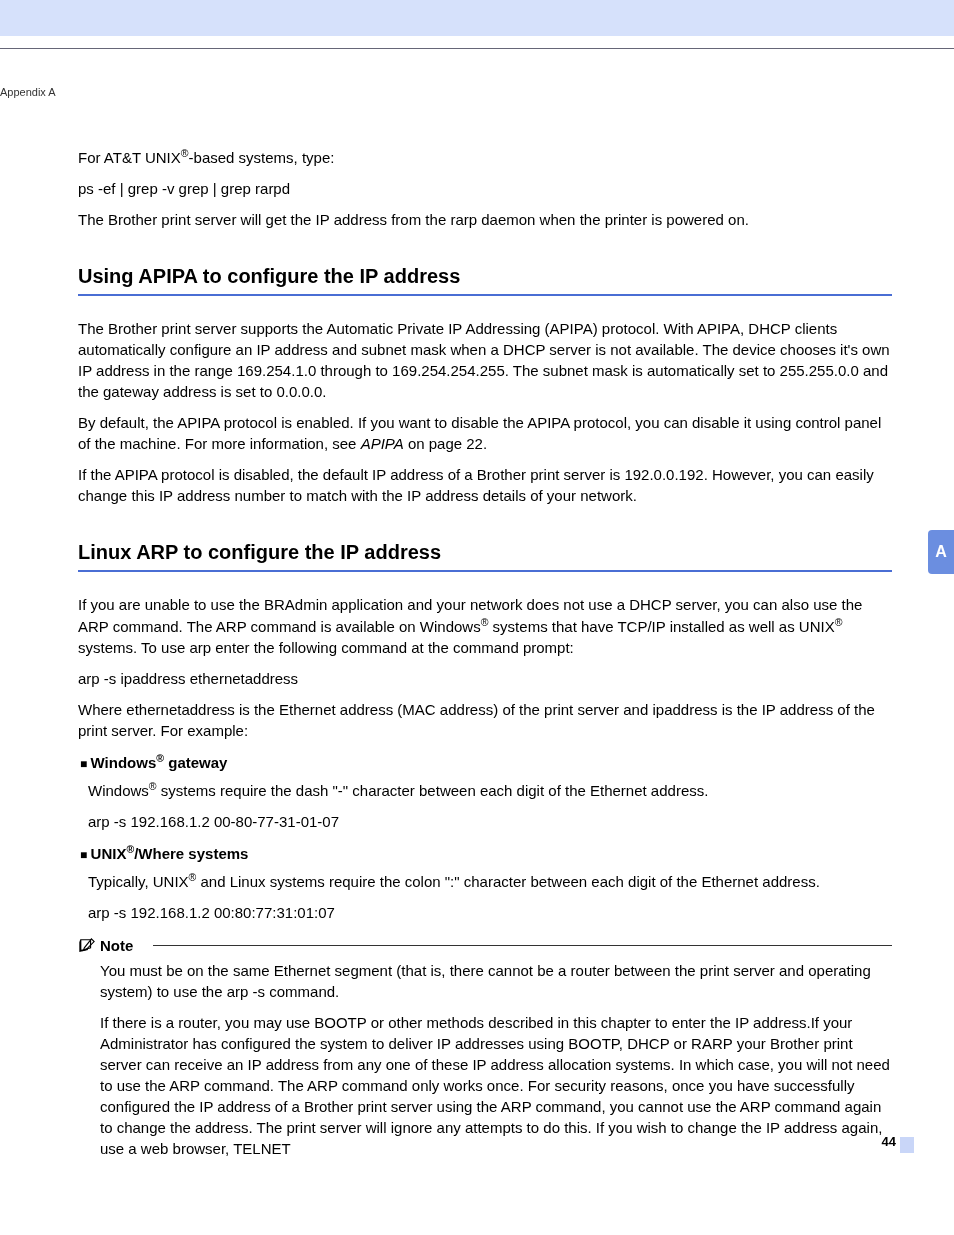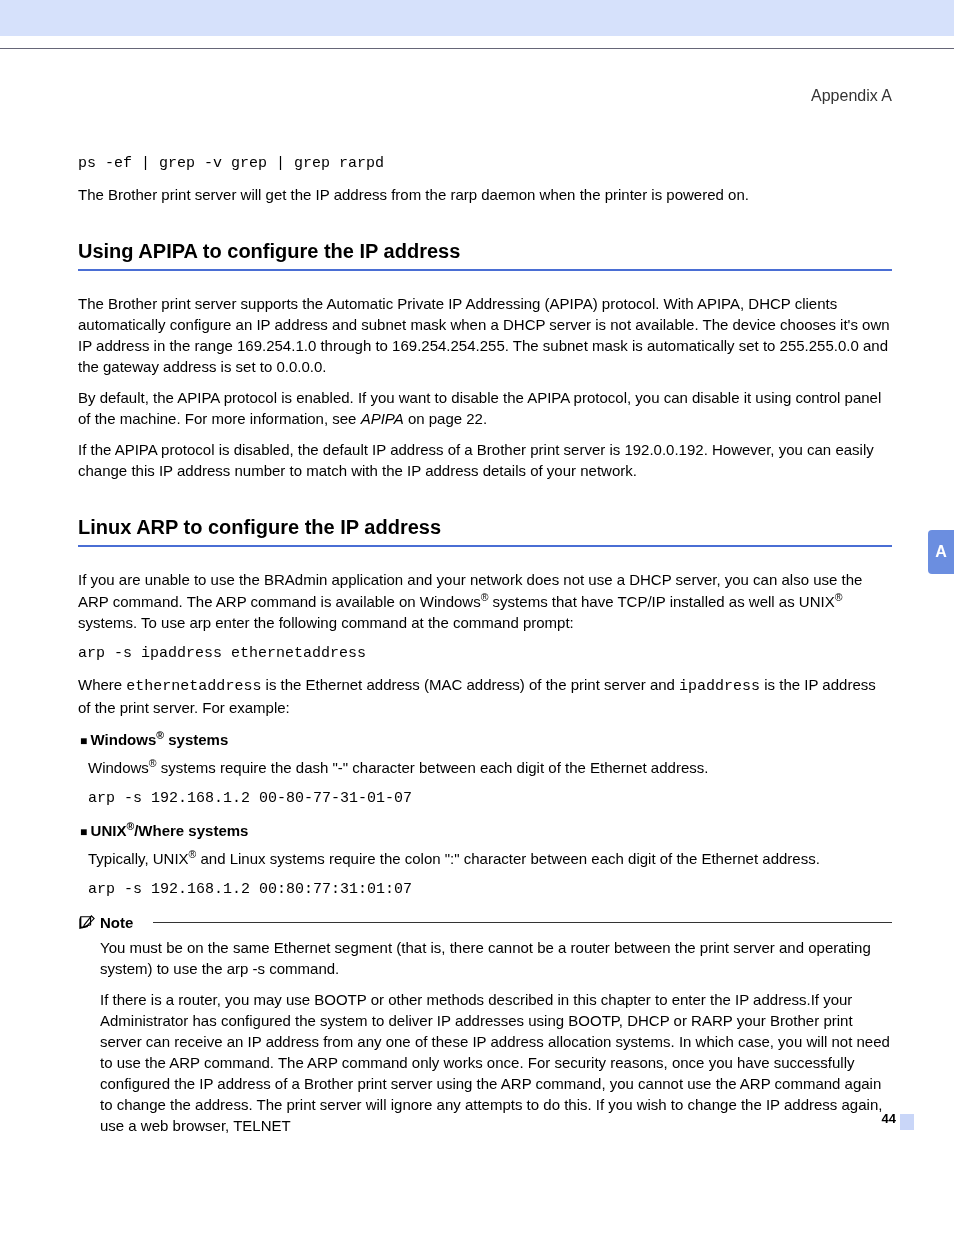--- a/index.html
+++ b/index.html
@@ -8,31 +8,31 @@
     font-size: 15px;
     line-height: 1.4;
     color: #000;
     background: #fff;
     width: 954px;
     position: relative;
   }
   .top-bar { height: 36px; background: #d6e1fb; width: 100%; }
   .divider-line { height: 1px; background: #667; margin-top: 12px; }
   .page-header-right {
-    text-align: right;
-    font-size: 16px;
+    text-align: left;
+    font-size: 11px;
     color: #333;
-    padding-right: 62px;
+    padding-right: 38px;
     margin-top: 36px;
     margin-bottom: 46px;
   }
   .content { padding: 0 62px 0 78px; }
   p { margin-bottom: 10px; }
   .reg { font-size: 0.7em; vertical-align: super; }
-  .mono { font-family: Liberation Mono, monospace; font-size: 15px; }
+  .mono { font-family: Liberation Sans, sans-serif; font-size: 15px; }
   h2.section {
     font-size: 20px;
     font-weight: bold;
     margin-top: 32px;
     margin-bottom: 4px;
   }
   .section-underline {
     height: 2px;
     background: #4a6ed4;
     margin-bottom: 22px;
@@ -84,20 +84,23 @@
 <body>
 
 <div class="top-bar"></div>
 <div class="divider-line"></div>
 <div class="page-header-right">Appendix A</div>
 
 <div class="side-tab">A</div>
 
 <div class="content">
 
+  <p>
+    <span>For AT&amp;T UNIX</span><span class="reg">®</span><span>-based systems, type:</span>
+  </p>
   <p class="mono">ps -ef | grep -v grep | grep rarpd</p>
   <p>The Brother print server will get the IP address from the rarp daemon when the printer is powered on.</p>
 
   <h2 class="section">Using APIPA to configure the IP address</h2>
   <div class="section-underline"></div>
   <p>The Brother print server supports the Automatic Private IP Addressing (APIPA) protocol. With APIPA, DHCP clients automatically configure an IP address and subnet mask when a DHCP server is not available. The device chooses it's own IP address in the range 169.254.1.0 through to 169.254.254.255. The subnet mask is automatically set to 255.255.0.0 and the gateway address is set to 0.0.0.0.</p>
   <p>
     <span>By default, the APIPA protocol is enabled. If you want to disable the APIPA protocol, you can disable it using control panel of the machine. For more information, see </span><span class="italic">APIPA</span><span> on page 22.</span>
   </p>
   <p>If the APIPA protocol is disabled, the default IP address of a Brother print server is 192.0.0.192. However, you can easily change this IP address number to match with the IP address details of your network.</p>
@@ -107,21 +110,21 @@
   <p>
     <span>If you are unable to use the BRAdmin application and your network does not use a DHCP server, you can also use the ARP command. The ARP command is available on Windows</span><span class="reg">®</span><span> systems that have TCP/IP installed as well as UNIX</span><span class="reg">®</span><span> systems. To use arp enter the following command at the command prompt:</span>
   </p>
   <p class="mono">arp -s ipaddress ethernetaddress</p>
   <p>
     <span>Where </span><span class="mono">ethernetaddress</span><span> is the Ethernet address (MAC address) of the print server and </span><span class="mono">ipaddress</span><span> is the IP address of the print server. For example:</span>
   </p>
 
   <div class="bullet-block">
     <div class="bullet-heading">
-      <span>Windows</span><span class="reg">®</span><span> systems</span>
+      <span>Windows</span><span class="reg">®</span><span> gateway</span>
     </div>
     <div class="bullet-body">
       <p>
         <span>Windows</span><span class="reg">®</span><span> systems require the dash "-" character between each digit of the Ethernet address.</span>
       </p>
       <p class="mono">arp -s 192.168.1.2 00-80-77-31-01-07</p>
     </div>
   </div>
 
   <div class="bullet-block">

